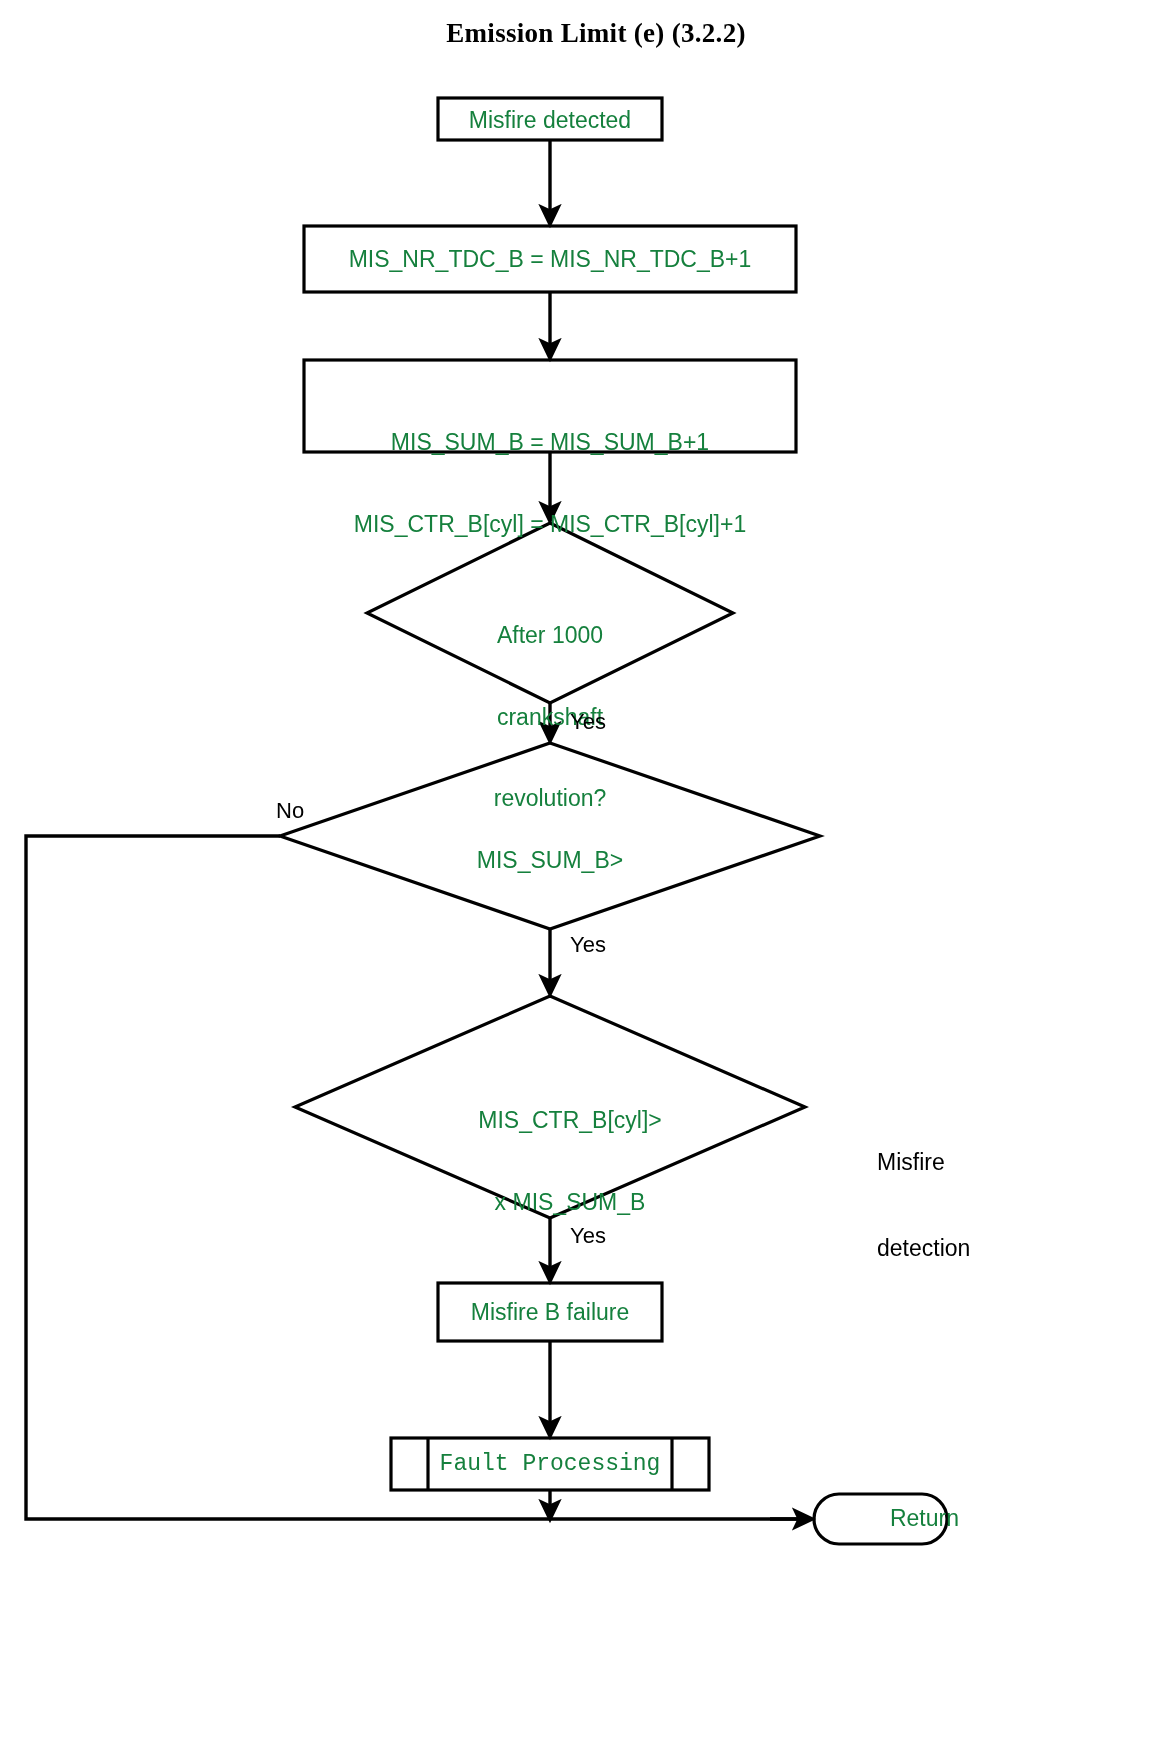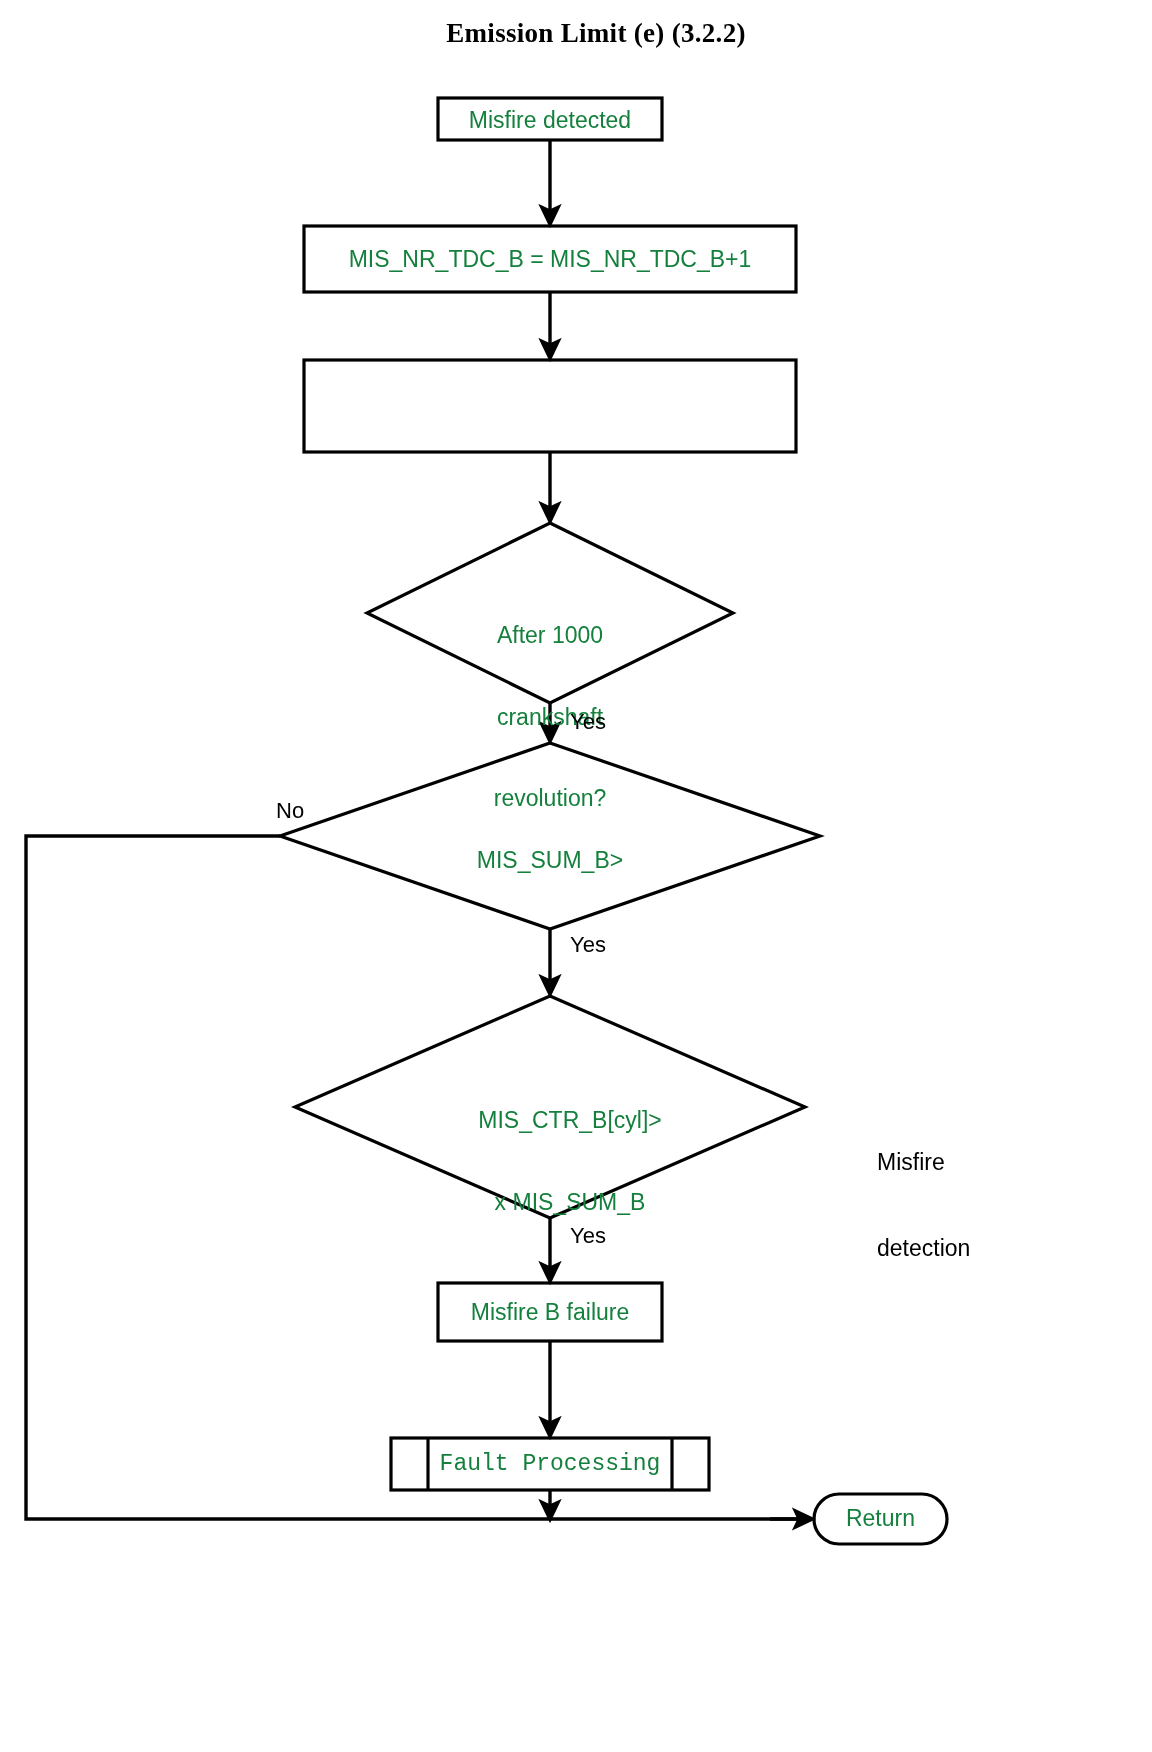--- a/index.html
+++ b/index.html
@@ -67,41 +67,45 @@
     <g stroke="#000" stroke-width="3.4" fill="none">
       <path d="M280,836 L26,836 L26,1519 L806,1519"></path>
       <path d="M770,1519 L812,1519" marker-end="url(#arrow)"></path>
     </g>
   </svg>
 
   <div class="lbl" style="left:438px;top:107px;width:224px;">Misfire detected</div>
 
   <div class="lbl" style="left:304px;top:246px;width:492px;">MIS_NR_TDC_B = MIS_NR_TDC_B+1</div>
 
+  <div class="lbl" style="left:304px;top:375px;width:492px;">
+    <div>MIS_SUM_B = MIS_SUM_B+1</div>
+    <div>MIS_CTR_B[cyl] = MIS_CTR_B[cyl]+1</div>
+  </div>
 
   <div class="lbl" style="left:425px;top:568px;width:250px;">
     <div>After 1000</div>
     <div>crankshaft</div>
     <div>revolution?</div>
   </div>
 
   <div class="lbl" style="left:400px;top:793px;width:300px;">
     <div>MIS_SUM_B&gt;</div>
   </div>
 
   <div class="lbl" style="left:420px;top:1053px;width:300px;">
     <div>MIS_CTR_B[cyl]&gt;</div>
     <div>x MIS_SUM_B</div>
   </div>
 
   <div class="lbl" style="left:438px;top:1299px;width:224px;">Misfire B failure</div>
 
   <div class="lbl" style="left:428px;top:1451px;width:244px;font-family:Liberation Mono, monospace;">Fault Processing</div>
 
-  <div class="lbl" style="left:814px;top:1505px;width:133px;">Return</div>
+  <div class="lbl" style="left:814px;top:1505px;width:133px;padding-left:44px;">Return</div>
 
   <div class="branch" style="left:570px;top:709px;">Yes</div>
 
   <div class="branch" style="left:276px;top:798px;">No</div>
 
   <div class="branch" style="left:570px;top:932px;">Yes</div>
 
   <div class="branch" style="left:570px;top:1223px;">Yes</div>
 
   <div class="side-note" style="left:877px;top:1090px;width:180px;">

